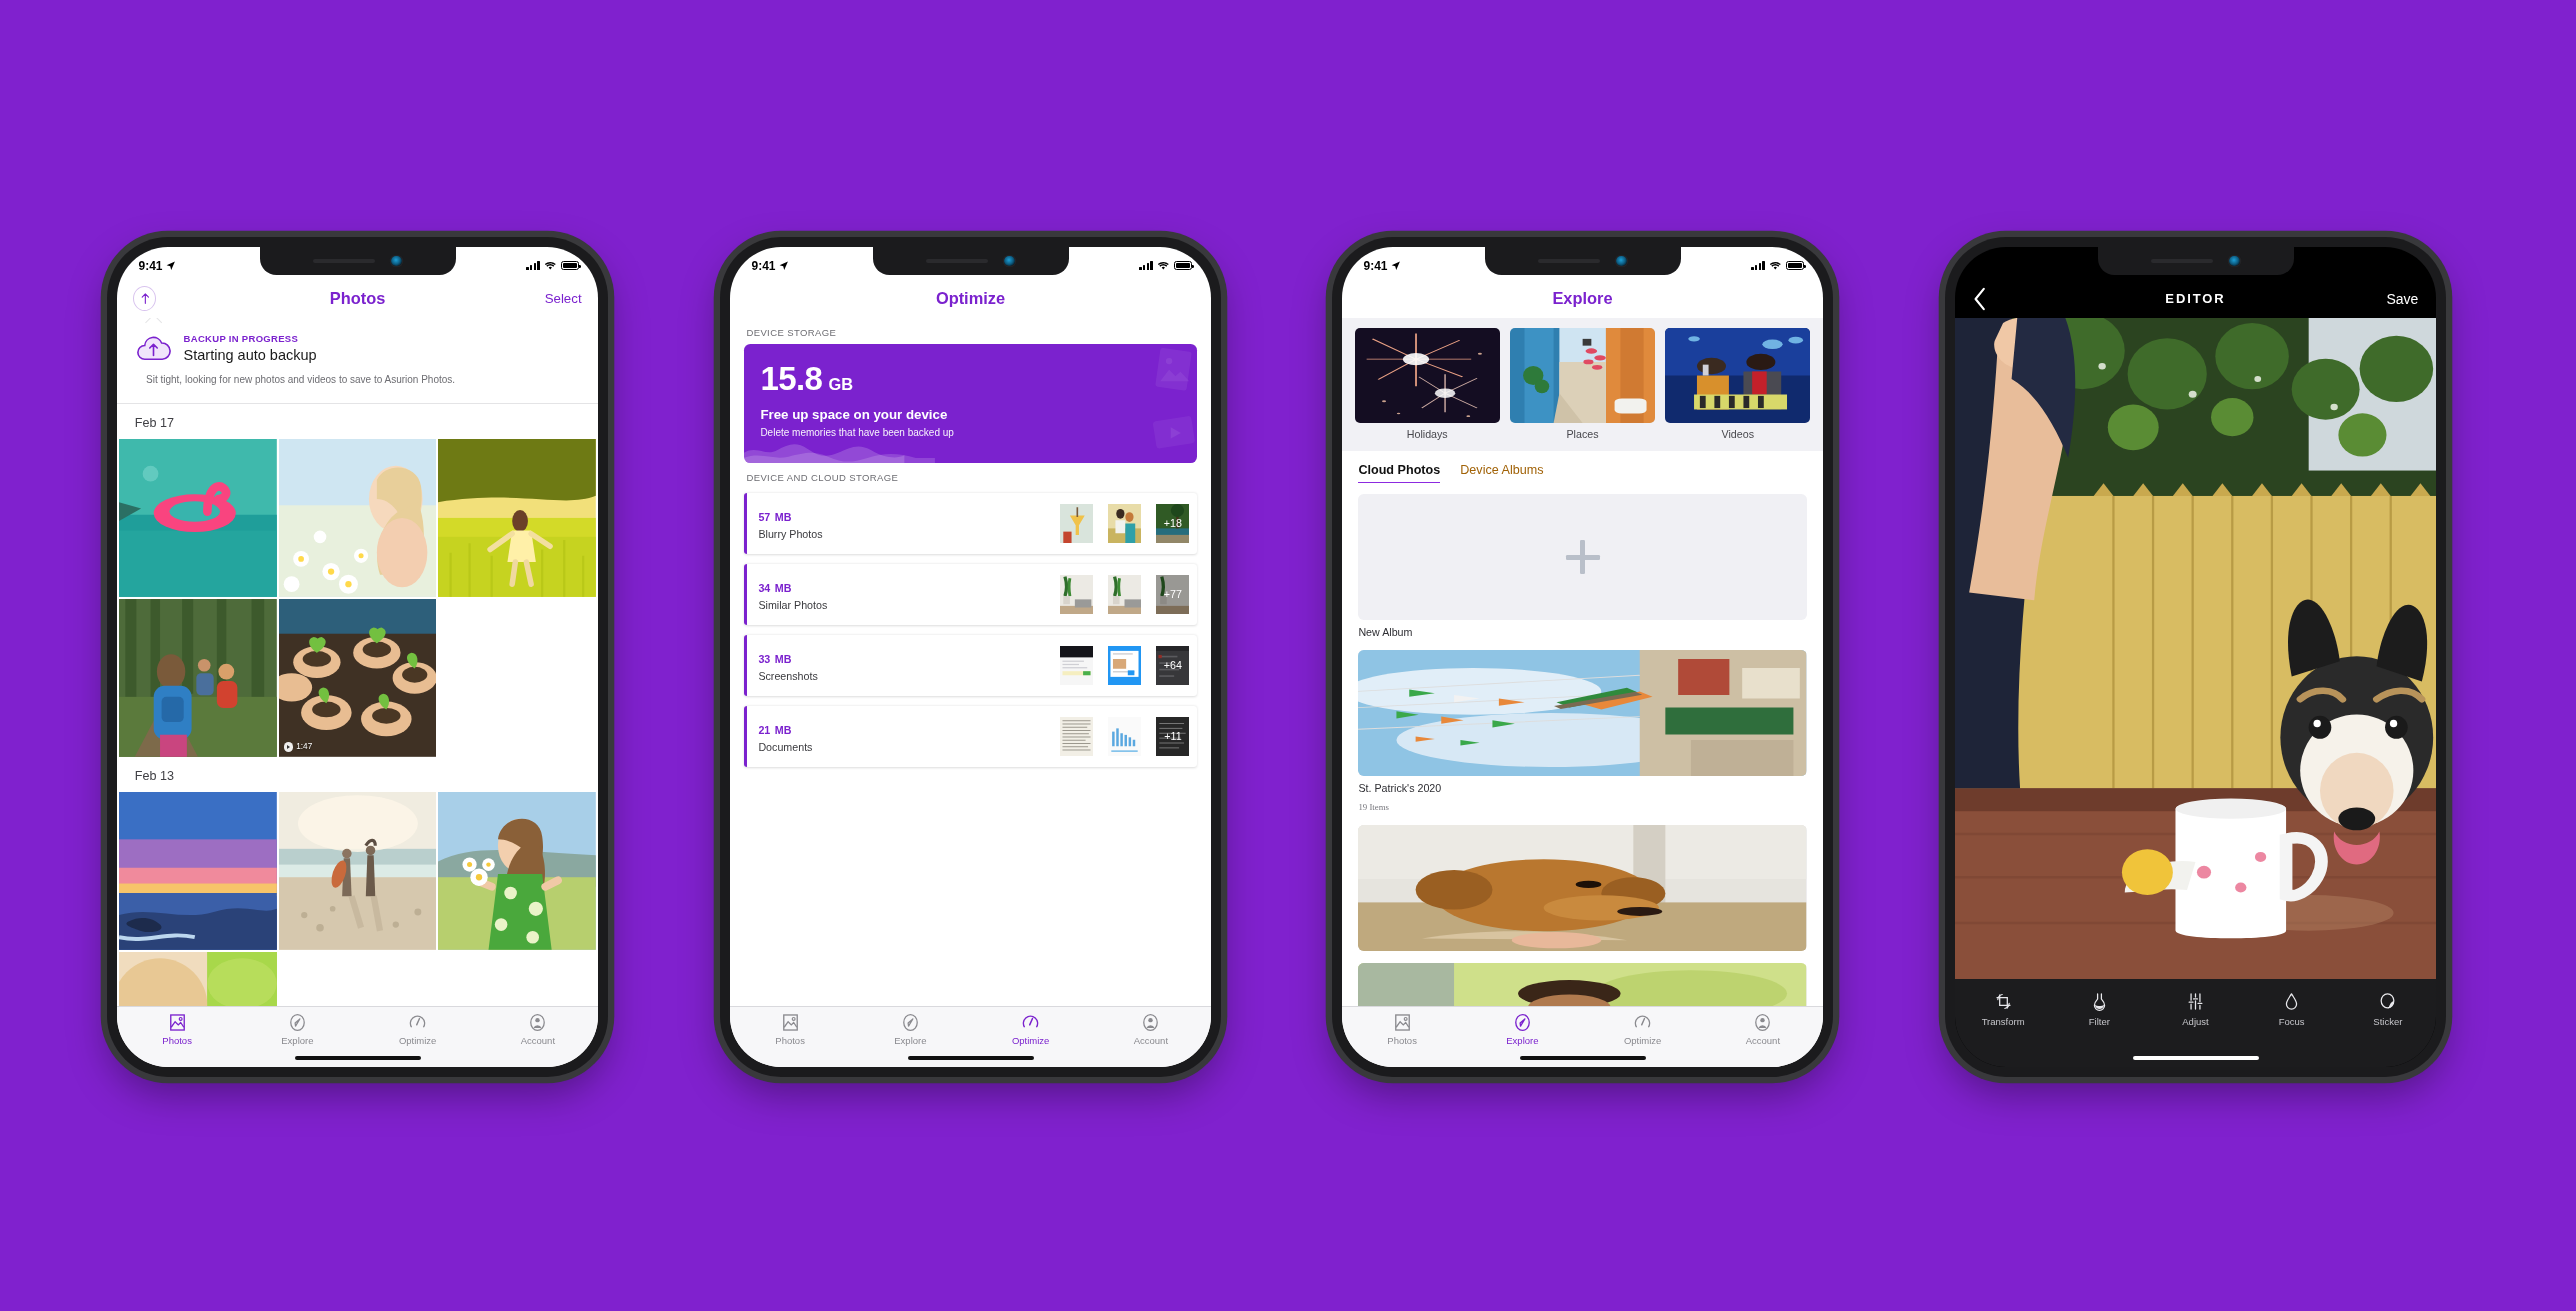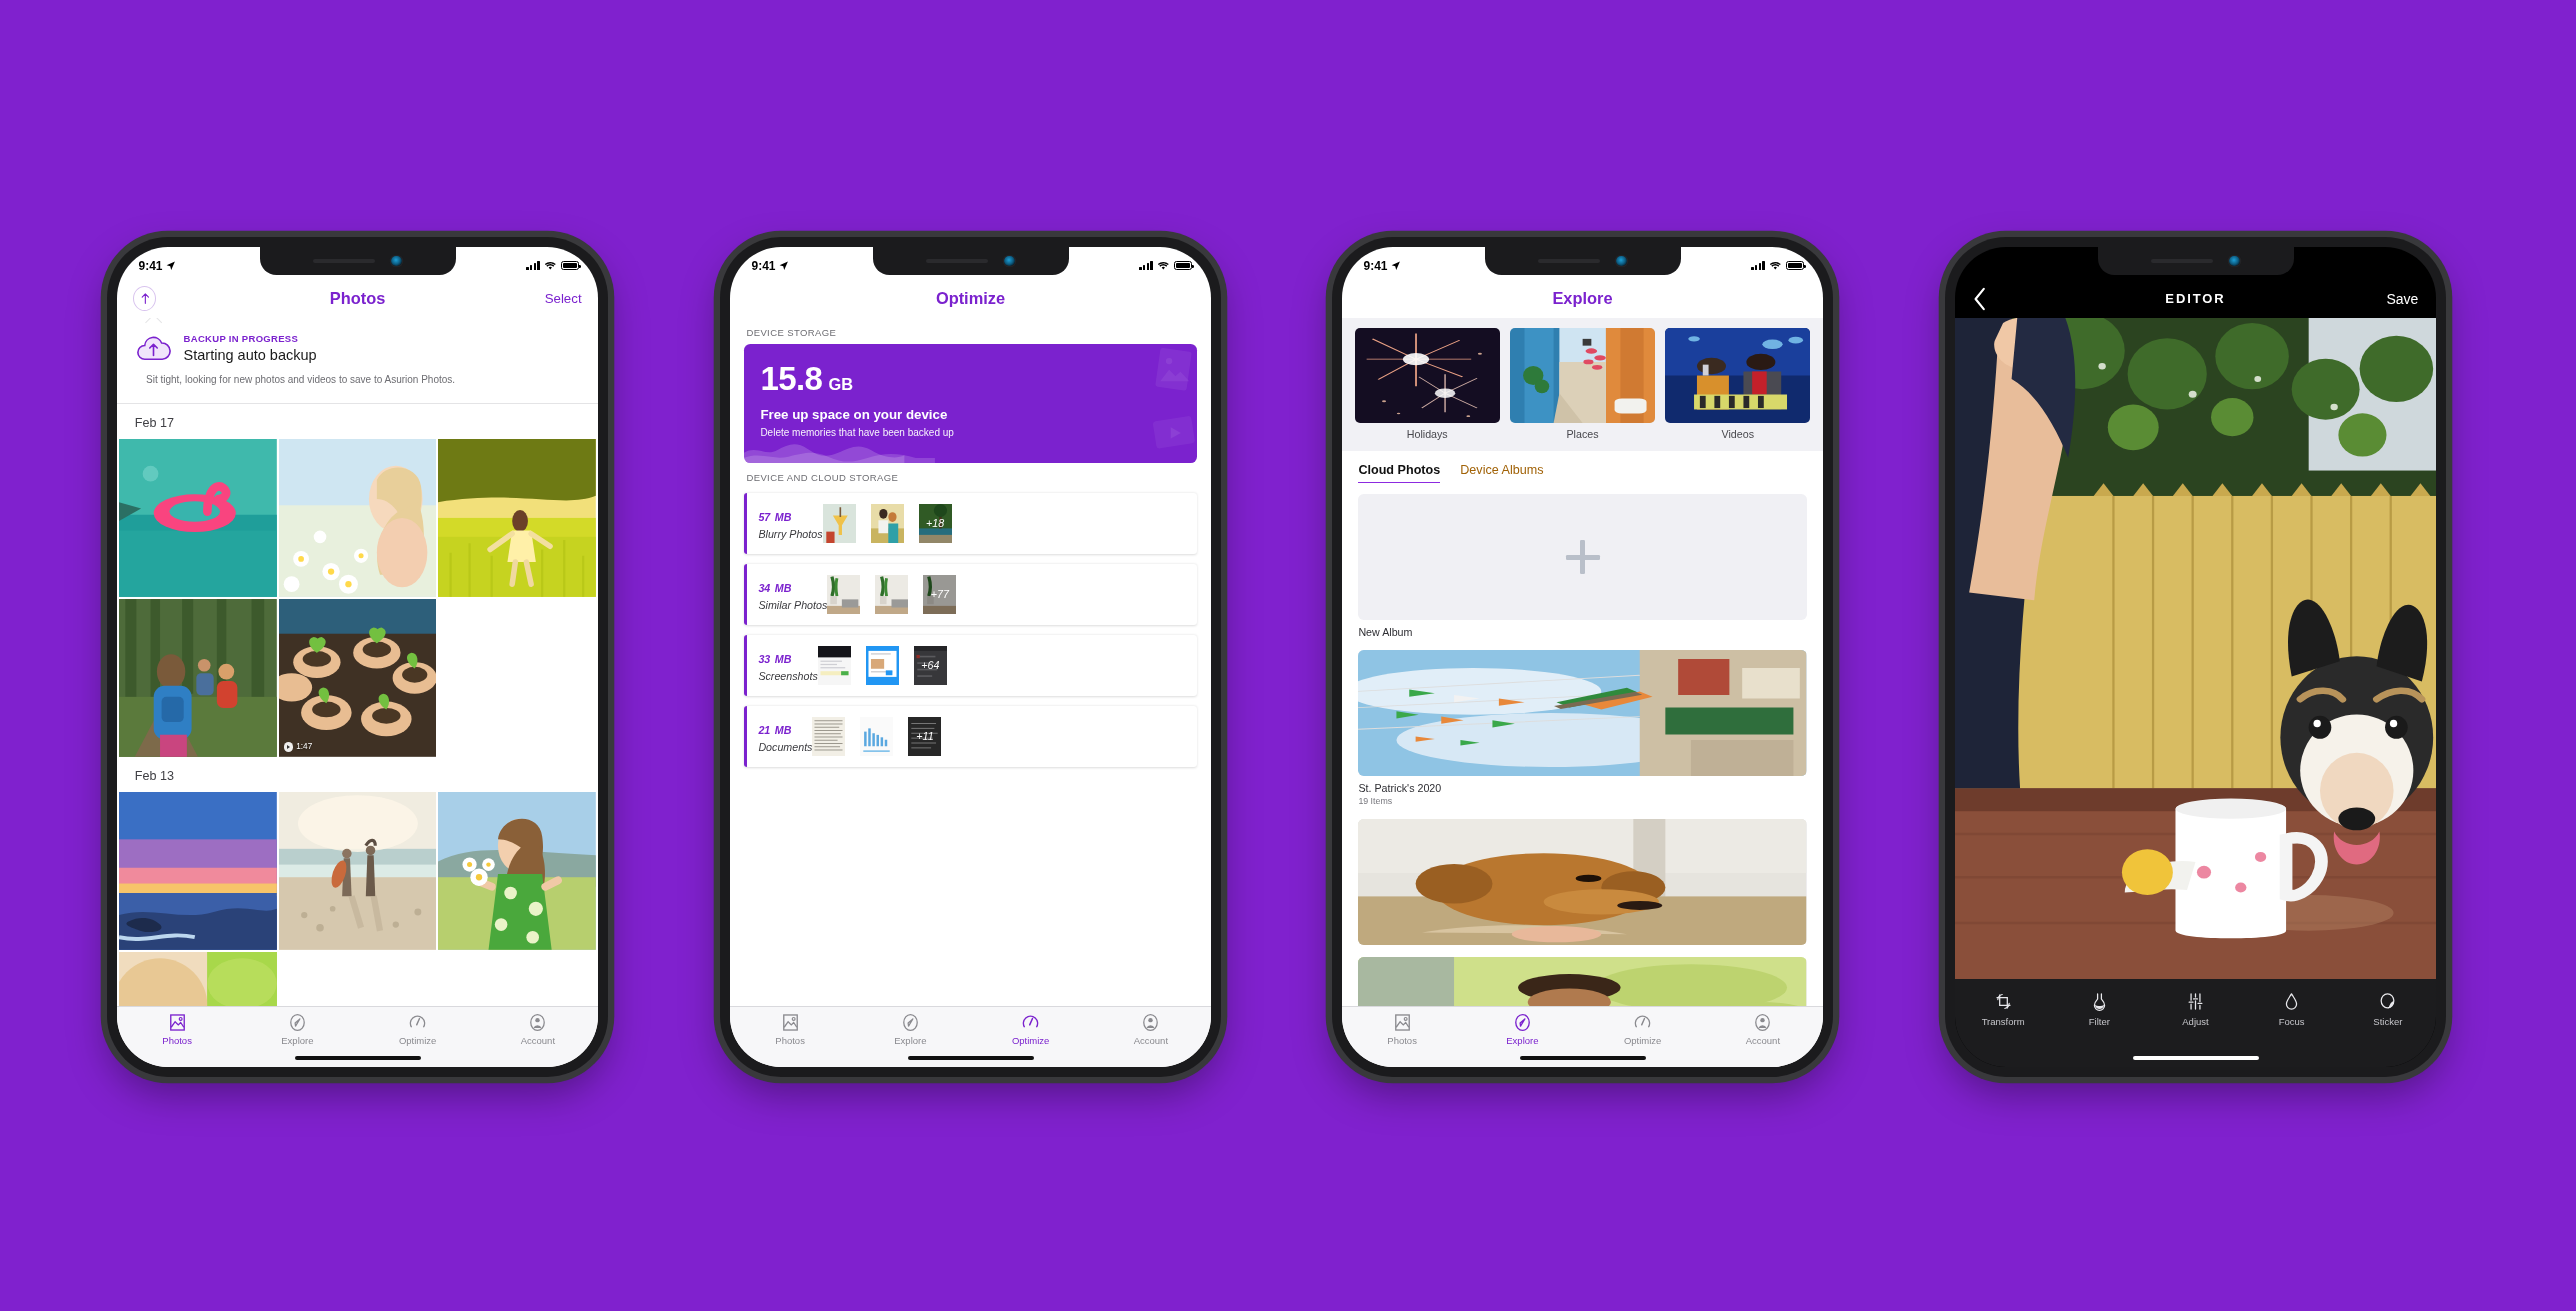--- a/index.html
+++ b/index.html
@@ -143,24 +143,24 @@
   .gb-line { display:flex; align-items:baseline; gap:6.3px; }
   .gb-num { font-size: 33px; font-weight: bold; letter-spacing:-0.6px; }
   .gb-unit { font-size: 16.4px; font-weight: bold; }
   .sc-title { font-size: 13.3px; font-weight: bold; margin-top: 8.8px; }
   .sc-sub { font-size: 10px; margin-top: 4.4px; opacity:.94; }
   .wave { position:absolute; left:0; right:0; bottom:0; height:28px; }
   .deco { position:absolute; opacity:.22; }
 
   .opt-list { padding: 3.8px 14px 0 14px; }
   .opt-row {
-    display:flex; align-items:center; 
+    display:flex; align-items:center; justify-content:space-between;
     background:#fff; border-radius:3.2px; border-left: 3.2px solid #7B22CE;
     box-shadow: 0 0.6px 2.5px rgba(0,0,0,.14);
-    padding: 8.8px 7.6px 8.8px 11.4px; margin-bottom: 10px; height: 61px; font-style: italic;
+    padding: 8.8px 7.6px 8.8px 11.4px; margin-bottom: 10px; height: 61px;
   }
   .opt-size { font-size: 16px; font-weight: bold; color:#7B22CE; }
   .opt-size span { font-size: 10.7px; }
   .opt-name { font-size: 10.7px; color:#3a3a3e; margin-top: 2.5px; }
   .thumbs { display:flex; gap:15px; position:relative; }
   .thumbs .t { width: 33px; height: 39px; overflow:hidden; }
   .more-badge {
     position:absolute; right:0; top:0; width:33px; height:39px;
     background: rgba(0,0,0,.35); color:#fff; font-size:10.7px;
     display:flex; align-items:center; justify-content:center;
@@ -170,21 +170,21 @@
   .cat-strip { background:#f1f1f5; padding: 10px 12.6px 11.4px 12.6px; display:flex; gap:10px; }
   .cat { flex:1; display:flex; flex-direction:column; align-items:center; gap:5px; }
   .cat .pic { width:100%; height:95px; border-radius:5px; overflow:hidden; }
   .cat .lbl { font-size:10.7px; color:#48484d; }
   .seg { display:flex; gap:20px; padding: 11.4px 16.4px 0 16.4px; }
   .seg-item { font-size:12.6px; color:#a16207; padding-bottom:5px; }
   .seg-item.active { color:#111; font-weight:bold; border-bottom:1.9px solid #8c2ae0; }
   .albums { display:grid; grid-template-columns:1fr; gap:12.6px; padding: 11.4px 16.4px 0 16.4px; }
   .album .pic { width:100%; height:126px; border-radius:5.7px; overflow:hidden; background:#f0f0f4; display:flex; align-items:center; justify-content:center;}
   .album .name { font-size:10.7px; color:#2e2e33; margin-top:5.7px; }
-  .album .count { font-size:8.8px; color:#77777d; margin-top:2px; }
+  .album .count { font-size:8.8px; color:#77777d; margin-top:8px;font-family:Liberation Serif, serif; }
   .plus { width:34px; height:34px; position:relative; }
   .plus::before, .plus::after { content:""; position:absolute; background:#b9bfc9; border-radius:1.3px; }
   .plus::before { left:0; top:14.5px; width:34px; height:5px; }
   .plus::after { top:0; left:14.5px; height:34px; width:5px; }
 
   
   .editor-nav { flex:0 0 39px; display:flex; align-items:center; justify-content:space-between; padding:0 17.7px; color:#fff; position:relative; }
   .editor-title { position:absolute; left:0; right:0; text-align:center; font-size:13px; letter-spacing:1.9px; font-weight:bold; }
   .editor-save { font-size:14px; z-index:2; }
   .editor-photo { flex:1 1 auto; position:relative; overflow:hidden; }

